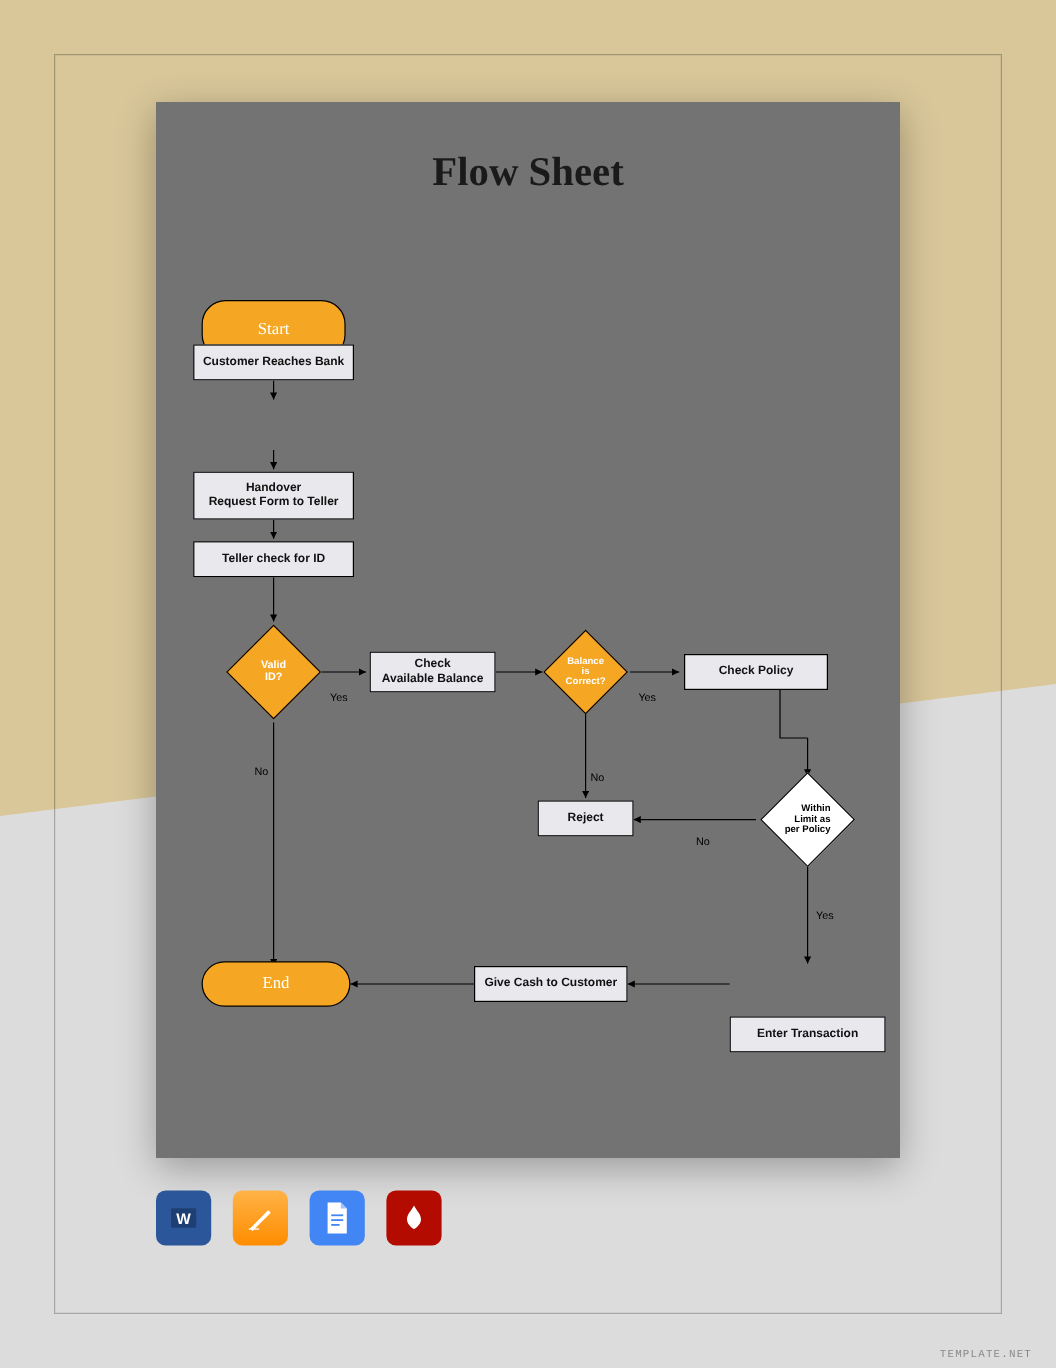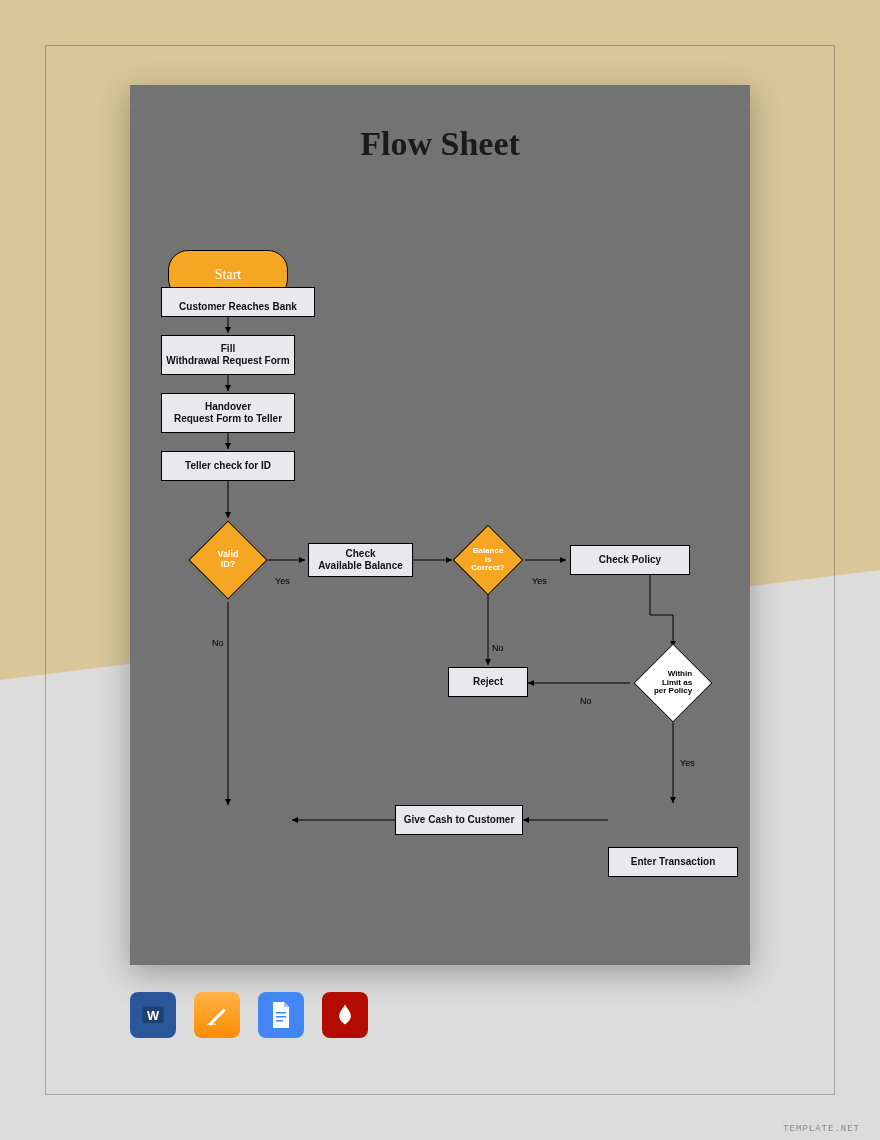--- a/index.html
+++ b/index.html
@@ -56,26 +56,22 @@
       <line x1="500" y1="598" x2="398" y2="598" stroke="#000" stroke-width="1" marker-end="url(#ah)"></line>
       <line x1="543" y1="633" x2="543" y2="718" stroke="#000" stroke-width="1" marker-end="url(#ah)"></line>
       <line x1="478" y1="735" x2="393" y2="735" stroke="#000" stroke-width="1" marker-end="url(#ah)"></line>
       <line x1="265" y1="735" x2="162" y2="735" stroke="#000" stroke-width="1" marker-end="url(#ah)"></line>
     </svg>
 
     <div class="term" style="top:148px; left:38px; width:120px; height:49px;margin-top:17px;">
       <span>Start</span>
     </div>
 
-    <div class="box" style="top:202px; left:31px; width:154px; height:30px;align-items:flex-end;">
+    <div class="box" style="top:202px; left:31px; width:134px; height:30px;">
       <span>Customer Reaches Bank</span>
-    </div>
-    <div class="box" style="top:250px; left:31px; width:134px; height:40px; white-space: pre-line;">
-      <span>Fill
-Withdrawal Request Form</span>
     </div>
     <div class="box" style="top:366px; left:31px; width:134px; height:30px;">
       <span>Teller check for ID</span>
     </div>
     <div class="box" style="top:308px; left:31px; width:134px; height:40px; white-space: pre-line;">
       <span>Handover
 Request Form to Teller</span>
     </div>
 
     <div class="diamond" style="top:447px; left:70px; width:56px; height:56px;">
@@ -118,20 +114,23 @@
     <div class="label" style="top:645px; left:550px;">Yes</div>
 
     <div class="box" style="top:720px; left:478px; width:130px; height:30px;margin-top:42px;">
       <span>Enter Transaction</span>
     </div>
 
     <div class="box" style="top:720px; left:265px; width:128px; height:30px;">
       <span>Give Cash to Customer</span>
     </div>
 
+    <div class="term" style="top:716px; left:38px; width:124px; height:38px;">
+      <span>End</span>
+    </div>
 
   </div>
 </div>
 
 <div class="icons">
   <div class="icon" style="background:#2b579a;">
     <svg width="28" height="28" viewBox="0 0 24 24">
         <rect x="3" y="5" width="18" height="14" rx="1" fill="#1e3f73"></rect>
         <text x="12" y="16" text-anchor="middle" fill="#fff" font-size="11" font-family="Arial" font-weight="bold">W</text>
       </svg>

